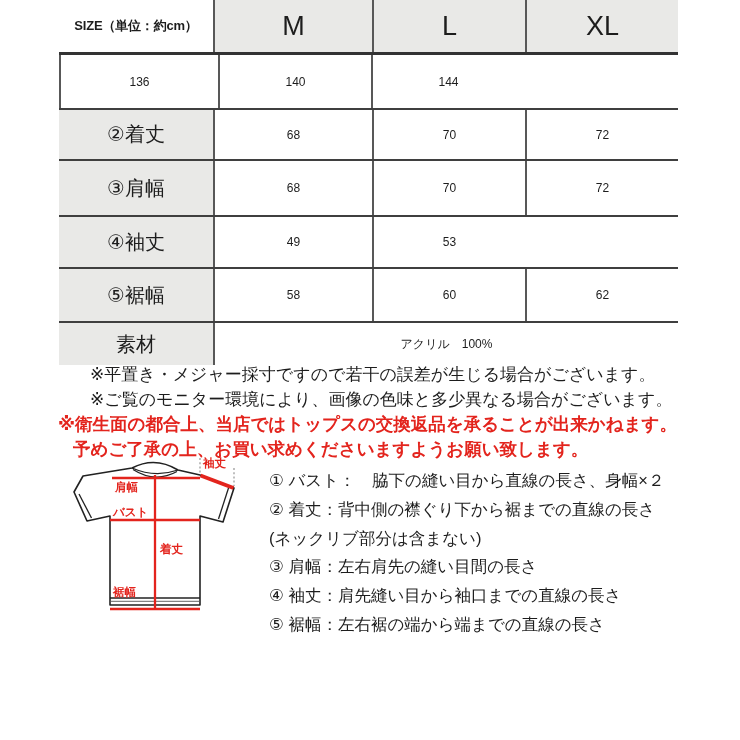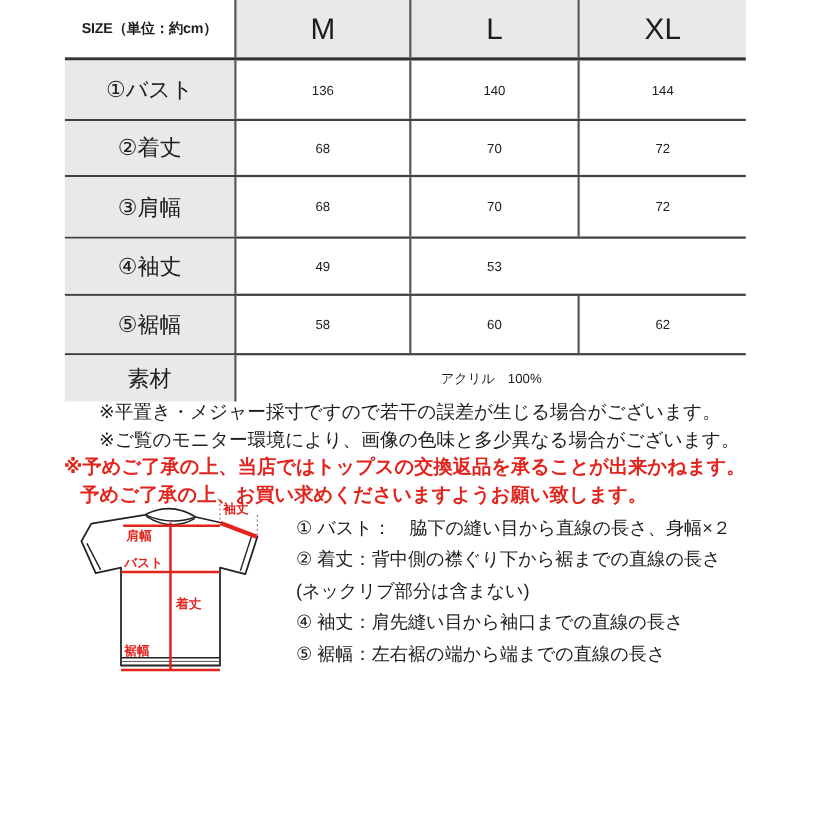--- a/index.html
+++ b/index.html
@@ -46,21 +46,20 @@
   <div class="size-table">
 
     <div class="trow thead">
       <div class="cell w-label corner">SIZE（単位：約cm）</div>
       <div class="cell w-m hcell vline">M</div>
       <div class="cell w-l hcell vline">L</div>
       <div class="cell w-xl hcell vline">XL</div>
     </div>
 
     <div class="trow drow" style="height:53px">
-      <div class="cell w-label lcell">①バスト</div>
       <div class="cell w-m dcell vline">136</div>
       <div class="cell w-l dcell vline">140</div>
       <div class="cell w-xl dcell vline">144</div>
     </div>
 
     <div class="trow drow" style="height:49px">
       <div class="cell w-label lcell">②着丈</div>
       <div class="cell w-m dcell vline">68</div>
       <div class="cell w-l dcell vline">70</div>
       <div class="cell w-xl dcell vline">72</div>
@@ -89,21 +88,21 @@
     <div class="trow mrow">
       <div class="cell w-label lcell">素材</div>
       <div class="cell w-span dcell vline">アクリル　100%</div>
     </div>
 
   </div>
 
   <div class="notes">
     <div class="note-black">※平置き・メジャー採寸ですので若干の誤差が生じる場合がございます。</div>
     <div class="note-black">※ご覧のモニター環境により、画像の色味と多少異なる場合がございます。</div>
-    <div class="note-red">※予めご了承の上、当店ではトップスの交換返品を承ることが出来かねます。</div>
+    <div class="note-red">※衛生面の都合上、当店ではトップスの交換返品を承ることが出来かねます。</div>
     <div class="note-red note-indent">予めご了承の上、お買い求めくださいますようお願い致します。</div>
   </div>
 
   <svg class="tshirt-svg" width="200" height="172" viewBox="0 0 200 172">
 
     <path d="M17,21 L66,13 Q89,1 112,15 L134,20 L168,33 L157,67 L134,61 L134,150 L44,150 L44,61 L21,66 L8,37 Z" fill="#ffffff" stroke="#222222" stroke-width="1.6" stroke-linejoin="round"></path>
 
     <path d="M66,13 Q89,23 112,15" fill="none" stroke="#222222" stroke-width="1.3"></path>
     <path d="M67,14.5 Q89,28.5 111,16.5" fill="none" stroke="#222222" stroke-width="1.3"></path>
 
@@ -126,17 +125,18 @@
     <text x="137" y="11.5" font-size="11.5" font-weight="bold" fill="#e3241d">袖丈</text>
     <text x="47" y="60.5" font-size="11.5" font-weight="bold" fill="#e3241d">バスト</text>
     <text x="94" y="98" font-size="11.5" font-weight="bold" fill="#e3241d">着丈</text>
     <text x="47" y="140.5" font-size="11.5" font-weight="bold" fill="#e3241d">裾幅</text>
   </svg>
 
   <div class="definitions">
     <div>① バスト：　脇下の縫い目から直線の長さ、身幅×２</div>
     <div>② 着丈：背中側の襟ぐり下から裾までの直線の長さ</div>
     <div>(ネックリブ部分は含まない)</div>
+    <div>③ 肩幅：左右肩先の縫い目間の長さ</div>
     <div>④ 袖丈：肩先縫い目から袖口までの直線の長さ</div>
     <div>⑤ 裾幅：左右裾の端から端までの直線の長さ</div>
   </div>
 
 </div>
 
 </body></html>

